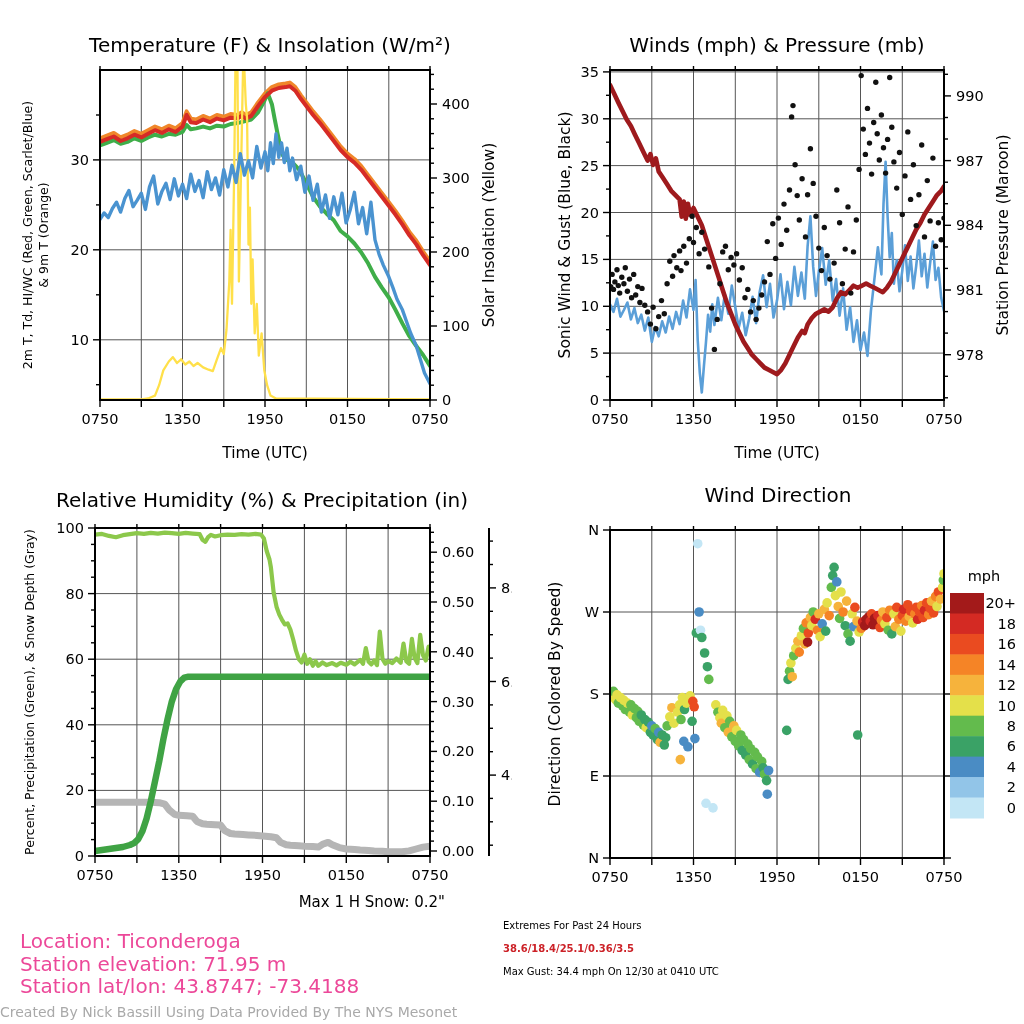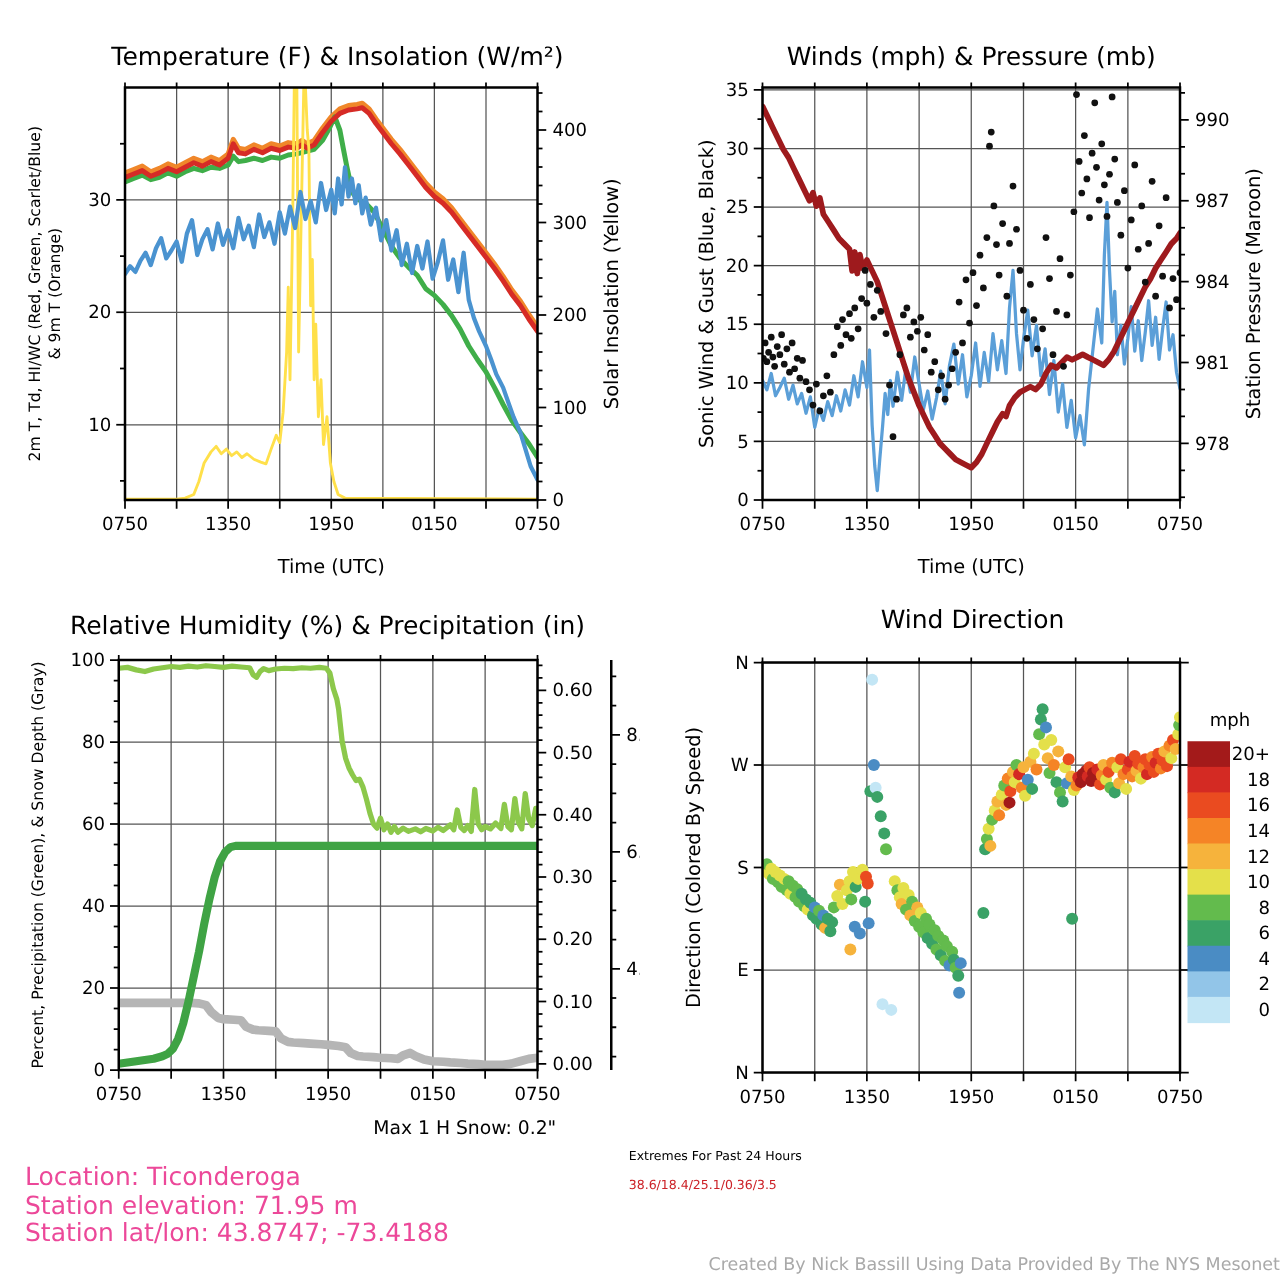--- a/index.html
+++ b/index.html
@@ -8,22 +8,22 @@
   .abs{position:absolute;}
   svg{display:block;}
   svg text{font-family:"DejaVu Sans","Liberation Sans",sans-serif;fill:#000;}
   .title{font-size:20px;}
   .axlabel{font-size:15.5px;}
   .axlabel-sm{font-size:12.5px;}
   .tick{font-size:14.5px;}
   .footer-left{left:20px;top:902px;font-size:20px;line-height:22.5px;color:#ec4899;margin-top:28px;}
   .snow-note{left:230px;top:893px;width:215px;text-align:right;font-size:15px;color:#000;}
   .footer-right{left:503px;top:914px;width:492px;text-align:left;font-size:10px;line-height:23px;color:#000;}
-  .extreme-vals{font-weight:normal;}
-  .credit{left:0;top:1004px;width:1024px;text-align:right;font-size:14px;color:#a9a9a9;}
+  .extreme-vals{font-weight:bold;}
+  .credit{left:0;top:1004px;width:1024px;text-align:left;font-size:14px;color:#a9a9a9;}
 </style>
 </head>
 <body>
 
 <div id="stage">
 
   <svg class="abs" style="left:0;top:0" width="512" height="470">
     <text class="title" x="270" y="52" text-anchor="middle">Temperature (F) &amp; Insolation (W/m²)</text>
     <text class="axlabel" x="265" y="458" text-anchor="middle">Time (UTC)</text>
     <text class="axlabel-sm" transform="rotate(-90,32,235)" x="32" y="235" text-anchor="middle">2m T, Td, HI/WC (Red, Green, Scarlet/Blue)</text>
@@ -819,16 +819,17 @@
     <div>Location: Ticonderoga</div>
     <div>Station elevation: 71.95 m</div>
     <div>Station lat/lon: 43.8747; -73.4188</div>
   </div>
 
   <div class="abs snow-note">Max 1 H Snow: 0.2"</div>
 
   <div class="abs footer-right">
     <div>Extremes For Past 24 Hours</div>
     <div class="extreme-vals" id="extremeVals" style="color: rgb(204, 33, 39);">38.6/18.4/25.1/0.36/3.5</div>
+    <div>Max Gust: 34.4 mph On 12/30 at 0410 UTC</div>
   </div>
 
   <div class="abs credit">Created By Nick Bassill Using Data Provided By The NYS Mesonet</div>
 </div>
 
 </body></html>

